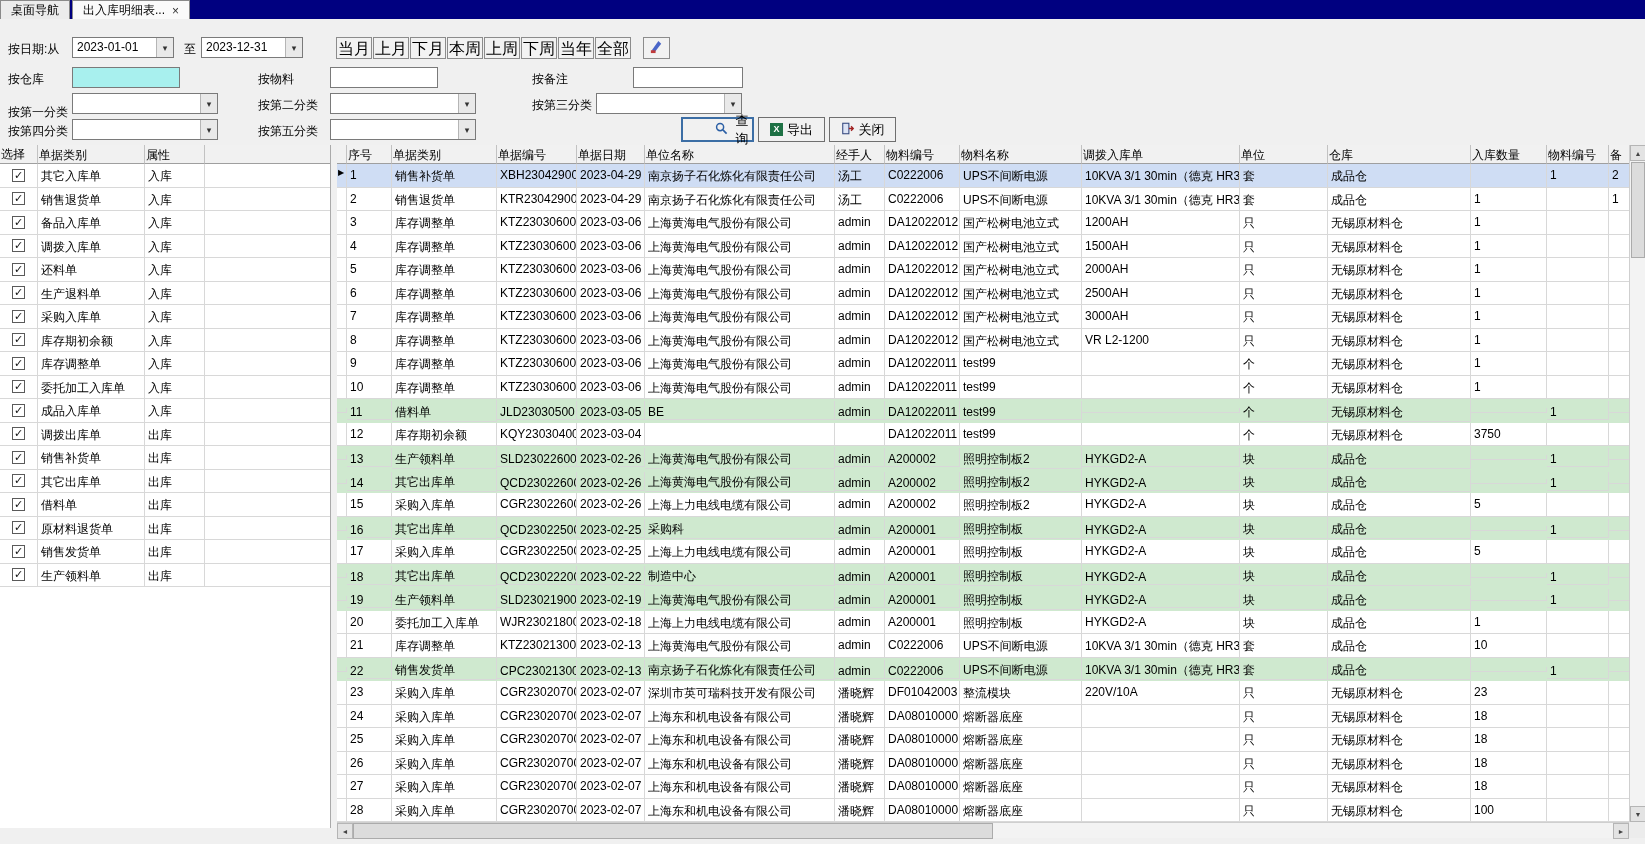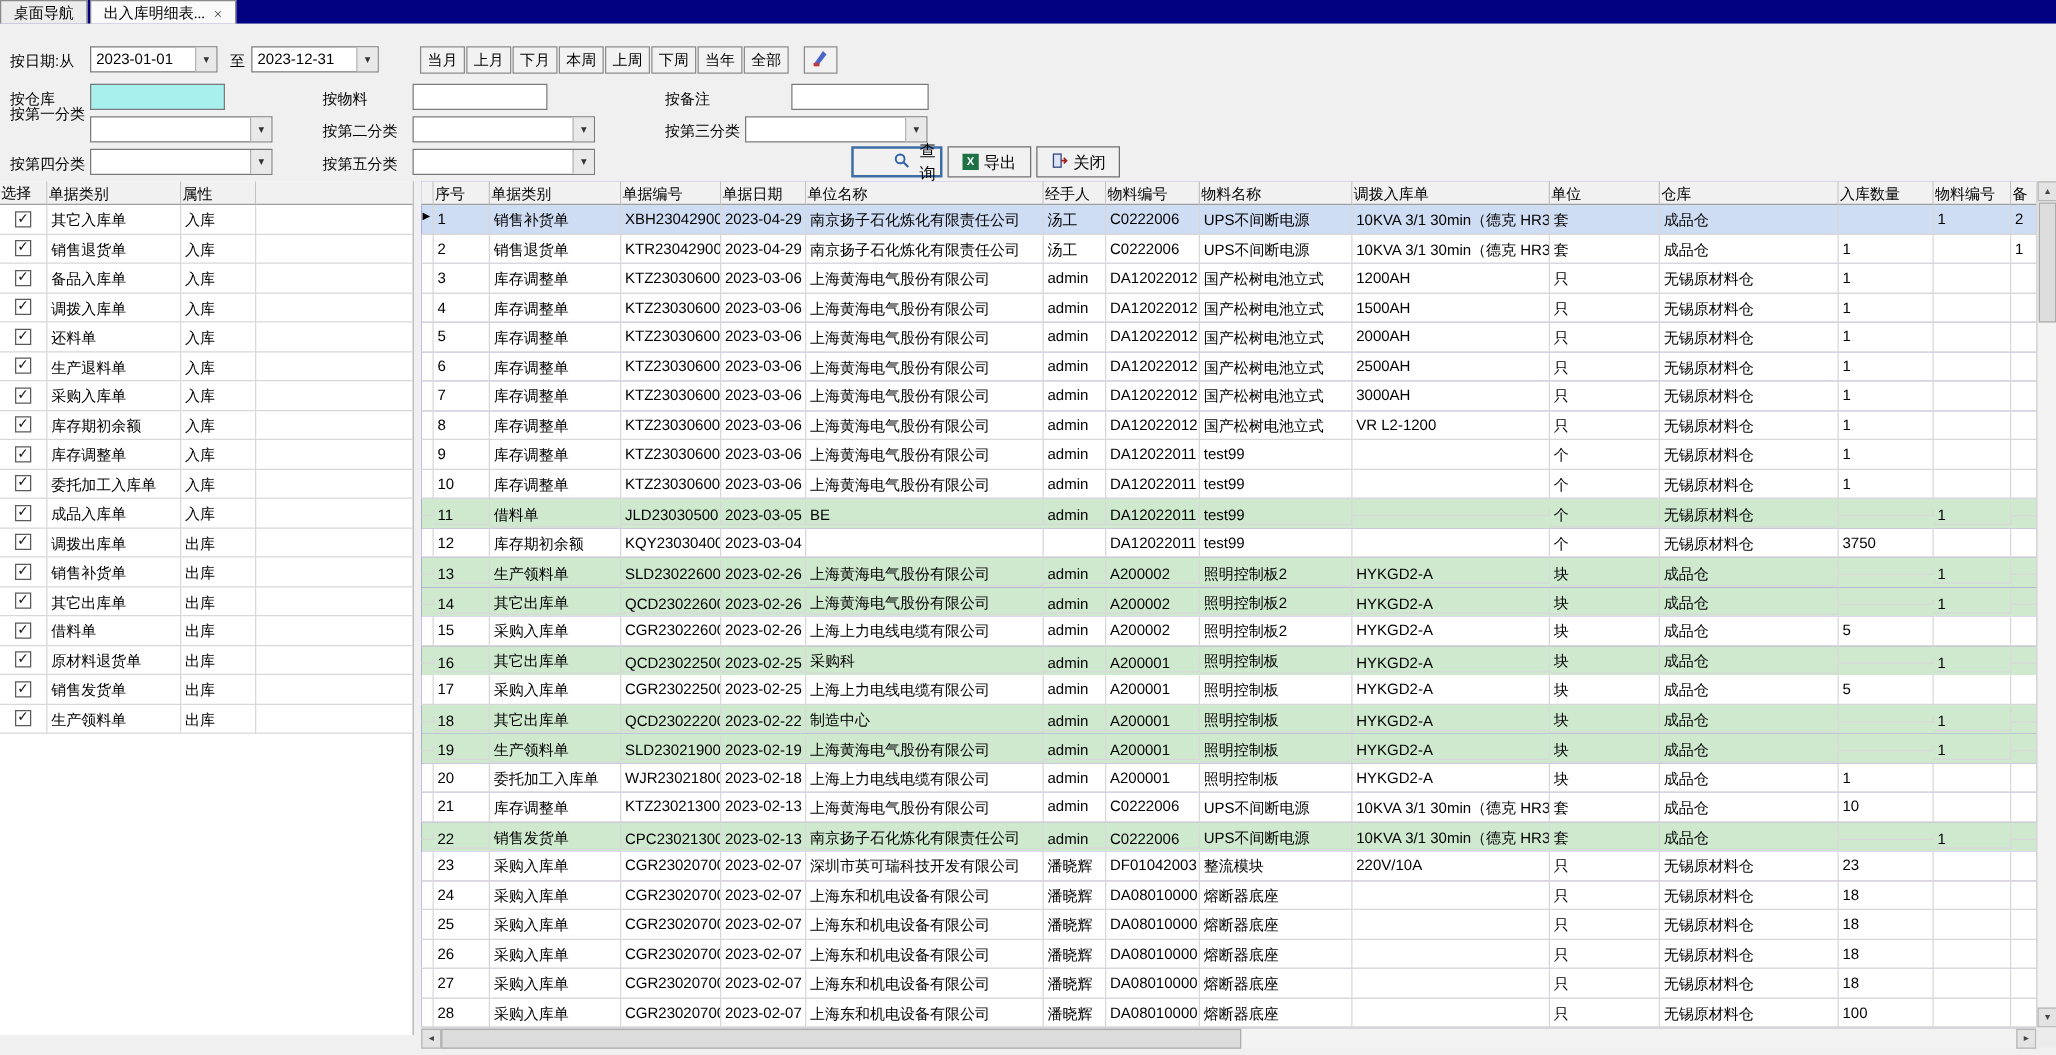--- a/index.html
+++ b/index.html
@@ -5,36 +5,36 @@
   * { margin:0; padding:0; box-sizing:border-box; }
   html,body { width:1645px; height:844px; overflow:hidden; background:#e8e8e8;
               font-family:"Liberation Sans","DejaVu Sans",sans-serif; font-size:12px; color:#000; }
   .app { position:relative; width:1645px; height:844px; background:#f0f0f0; }
 
   
   .tabbar { position:absolute; left:0; top:0; width:100%; height:19px;
             background:var(--tabbar,#000080); display:flex; align-items:stretch; }
   .tab { background:#ececec; border:1px solid #8a8a8a; border-bottom:none;
          padding:1px 10px 0; margin-right:2px; display:flex; align-items:center; gap:7px;
-         white-space:nowrap; cursor:default;font-family:Liberation Serif, serif; }
+         white-space:nowrap; cursor:default; }
   .tab.active { background:#fafafa; }
   .tab .close { color:#333; font-size:12px; line-height:12px; }
 
   
   .filters { position:absolute; left:0; top:19px; width:100%; height:126px; background:#f0f0f0; }
   .flabel { position:absolute; height:18px; line-height:18px; white-space:nowrap;text-align:right; }
   .combo { position:absolute; height:21px; background:#fff; border:1px solid #7a7a7a; display:flex; }
   .combo .txt { flex:1; padding:2px 4px 0; overflow:hidden; white-space:nowrap; }
   .combo .arr { width:17px; border-left:1px solid #b5b5b5; background:#e9e9e9;
                 display:flex; align-items:center; justify-content:center; font-size:9px; color:#333; }
   .tinput { position:absolute; height:21px; border:1px solid #7a7a7a; background:#fff; padding:0 4px; font-size:12px; }
   .cyan { background:var(--whinput,#a8f0ee); }
   .pbar { position:absolute; left:336px; top:18px; display:flex; gap:1px; }
   .pbtn { width:36px; height:22px; background:#f2f2f2; border:1px solid #8c8c8c;
-          font-size:12px; line-height:19px; text-align:center; cursor:default; }
+          font-size:16px; line-height:19px; text-align:center; cursor:default; }
   .iconbtn { position:absolute; left:643px; top:18px; width:27px; height:22px; background:#f2f2f2;
              border:1px solid #8c8c8c; display:flex; align-items:center; justify-content:center; }
   .actbtn { position:absolute; height:25px; background:#f1f1f1; border:1px solid #6f6f6f;
             display:flex; align-items:center; justify-content:center; gap:4px; font-size:13px; }
   .actbtn.primary { border:2px solid #3c6ea5;padding-left:32px; }
   .xlicon { width:13px; height:13px; background:#1e7145; color:#fff; font-size:9px; font-weight:bold;
             line-height:13px; text-align:center; }
 
   
   .lpanel { position:absolute; left:0; top:145px; width:331px; height:683px; background:#fff;
@@ -116,21 +116,21 @@
       </span>
     </div>
 
     <div class="flabel" style="left:8px;top:51px">按仓库</div>
     <input class="tinput cyan" style="left: 72px; top: 48px; width: 108px;" value="">
     <div class="flabel" style="left:258px;top:51px">按物料</div>
     <input class="tinput" style="left: 330px; top: 48px; width: 108px;" value="">
     <div class="flabel" style="left:532px;top:51px">按备注</div>
     <input class="tinput" style="left: 633px; top: 48px; width: 110px;" value="">
 
-    <div class="flabel" style="left:8px;top:63px">按第一分类</div>
+    <div class="flabel" style="left:8px;top:84px">按第一分类</div>
     <div class="combo" style="left:72px;top:74px;width:146px">
       <span class="txt"></span>
       <span class="arr">▾</span>
     </div>
     <div class="flabel" style="left:258px;top:77px">按第二分类</div>
     <div class="combo" style="left:330px;top:74px;width:146px">
       <span class="txt"></span>
       <span class="arr">▾</span>
     </div>
     <div class="flabel" style="left:532px;top:77px">按第三分类</div>

